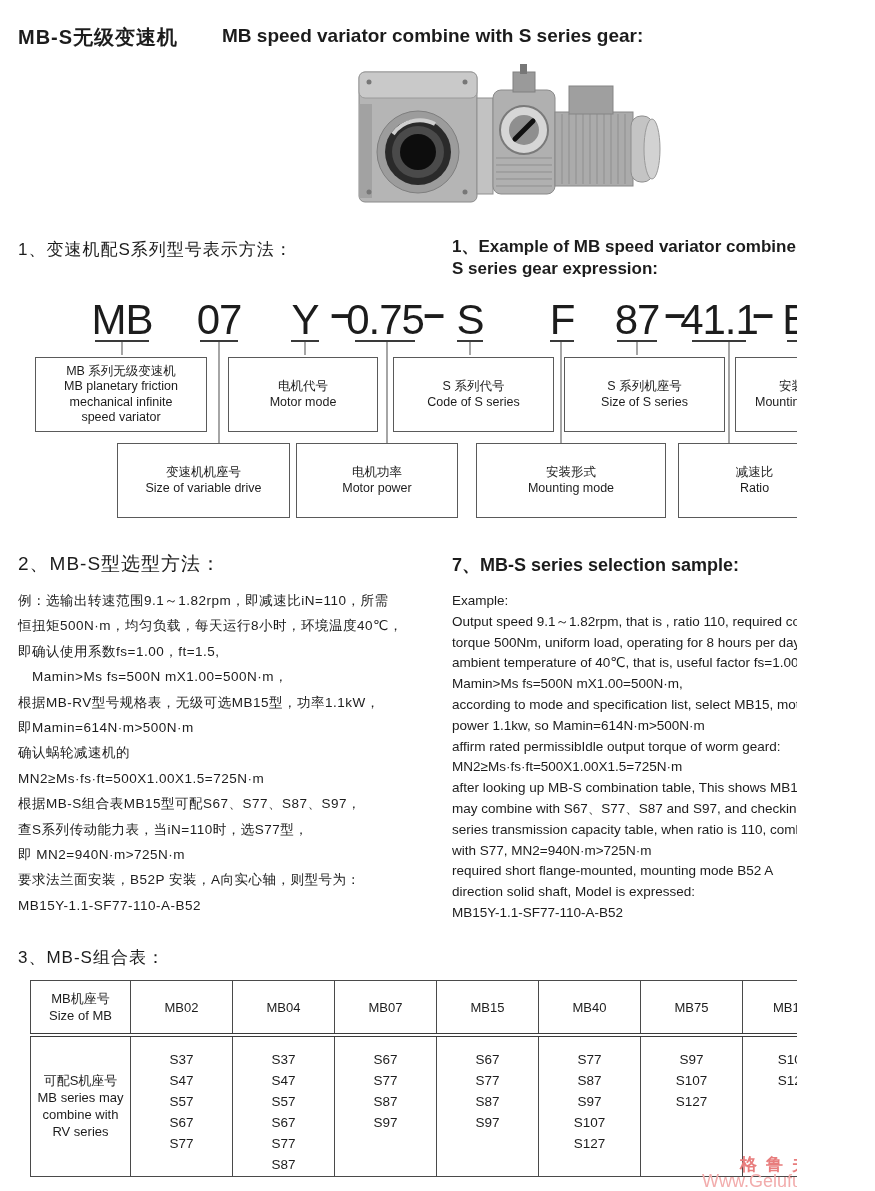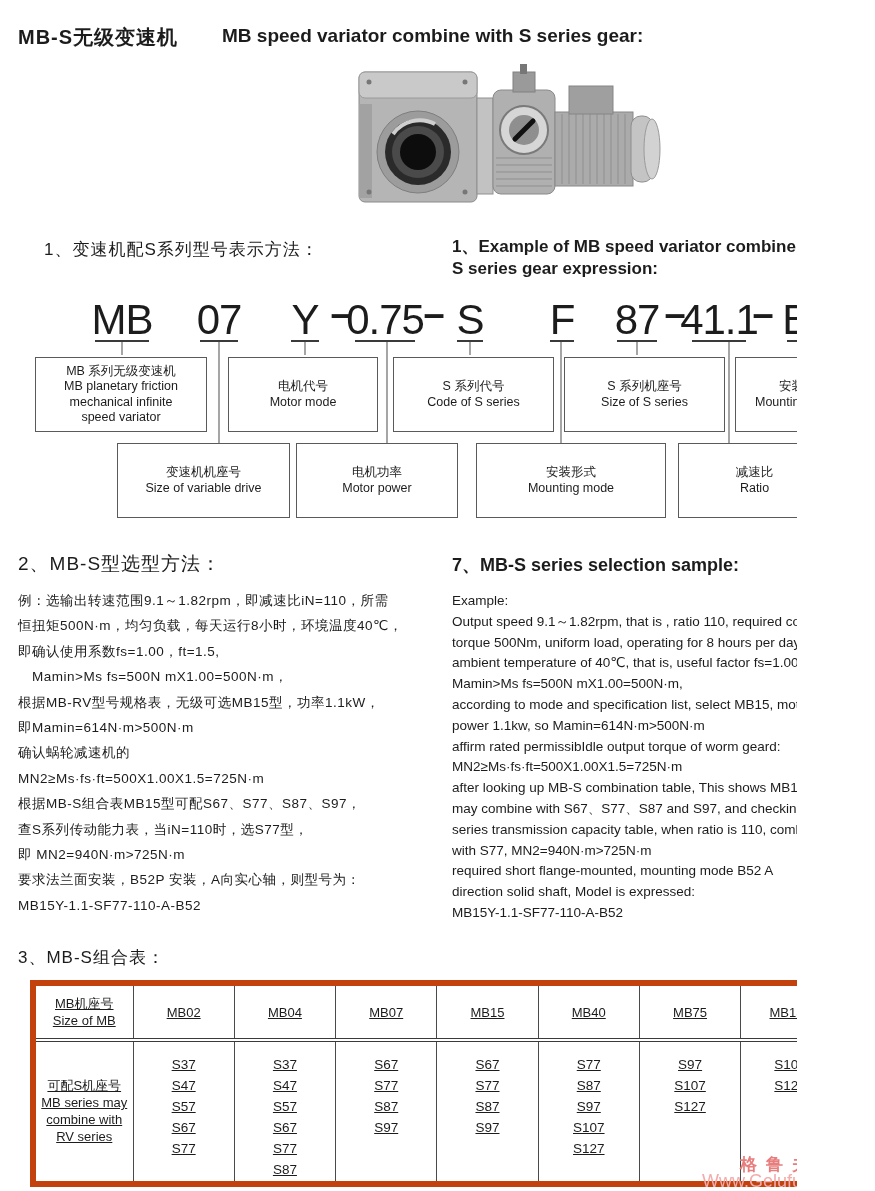--- a/index.html
+++ b/index.html
@@ -9,21 +9,21 @@
     overflow:hidden;
   }
   .abs{position:absolute;}
   .lines{white-space:pre-line;}
   
   .title-zh{left:18px;top:24px;font-size:20px;font-weight:bold;letter-spacing:1px;}
   .title-en{left:222px;top:25px;font-size:19px;font-weight:bold;}
   
   .photo{left:345px;top:60px;}
   
-  .s1-head-zh{left:18px;top:238px;font-size:17px;letter-spacing:1px;margin-left:26px;}
+  .s1-head-zh{left:18px;top:238px;font-size:17px;letter-spacing:1px;}
   .s1-head-en{left:452px;top:236px;font-size:17px;font-weight:bold;line-height:22px;width:410px;}
   .code-seg{top:296px;font-size:42px;font-weight:normal;letter-spacing:-1px;transform:translateX(-50%);white-space:nowrap;}
   .code-dash{top:293px;font-size:38px;font-weight:bold;transform:translateX(-50%);}
   .u{top:340px;height:2px;background:#3a3a3a;}
   .connectors{left:0;top:342px;}
   .lblbox{
     border:1.5px solid #5a5a5a;background:#fff;display:flex;flex-direction:column;
     align-items:center;justify-content:center;text-align:center;
     font-size:12.5px;line-height:15.5px;
   }
@@ -36,21 +36,21 @@
   .s2-en{left:452px;top:591px;width:420px;font-size:13.5px;line-height:20.8px;}
   
   .s3-head-zh{left:18px;top:946px;font-size:17px;letter-spacing:1px;}
   .s3-head-en{left:452px;top:944px;font-size:17px;font-weight:bold;}
   table.combo{
     position:absolute;left:30px;top:980px;width:815px;border-collapse:collapse;
     table-layout:fixed;font-size:13px;
   }
   table.combo col.c0{width:100px;}
   table.combo th,table.combo td{border:1px solid #4a4a4a;text-align:center;}
-  table.combo{border:6px solid #c2410c;text-decoration:underline;}
+  table.combo{border:1px solid #c2410c;}
   table.combo thead th{height:50px;font-weight:normal;border-bottom:4px double #3a3a3a;line-height:17px;}
   table.combo tbody td{height:120px;vertical-align:top;padding-top:12px;line-height:21px;font-size:13.5px;}
   table.combo td.rowlabel{vertical-align:middle;padding-top:0;line-height:17px;font-size:13px;}
   
   .wm1{left:740px;top:1153px;font-size:17px;font-weight:bold;letter-spacing:9px;color:#e87d7d;white-space:nowrap;}
   .wm2{left:702px;top:1171px;font-size:18px;color:#f2acac;white-space:nowrap;}
   .pagenum{left:831px;top:1162px;font-size:17px;font-weight:bold;color:#111;}
 </style>
 </head>
 <body>

